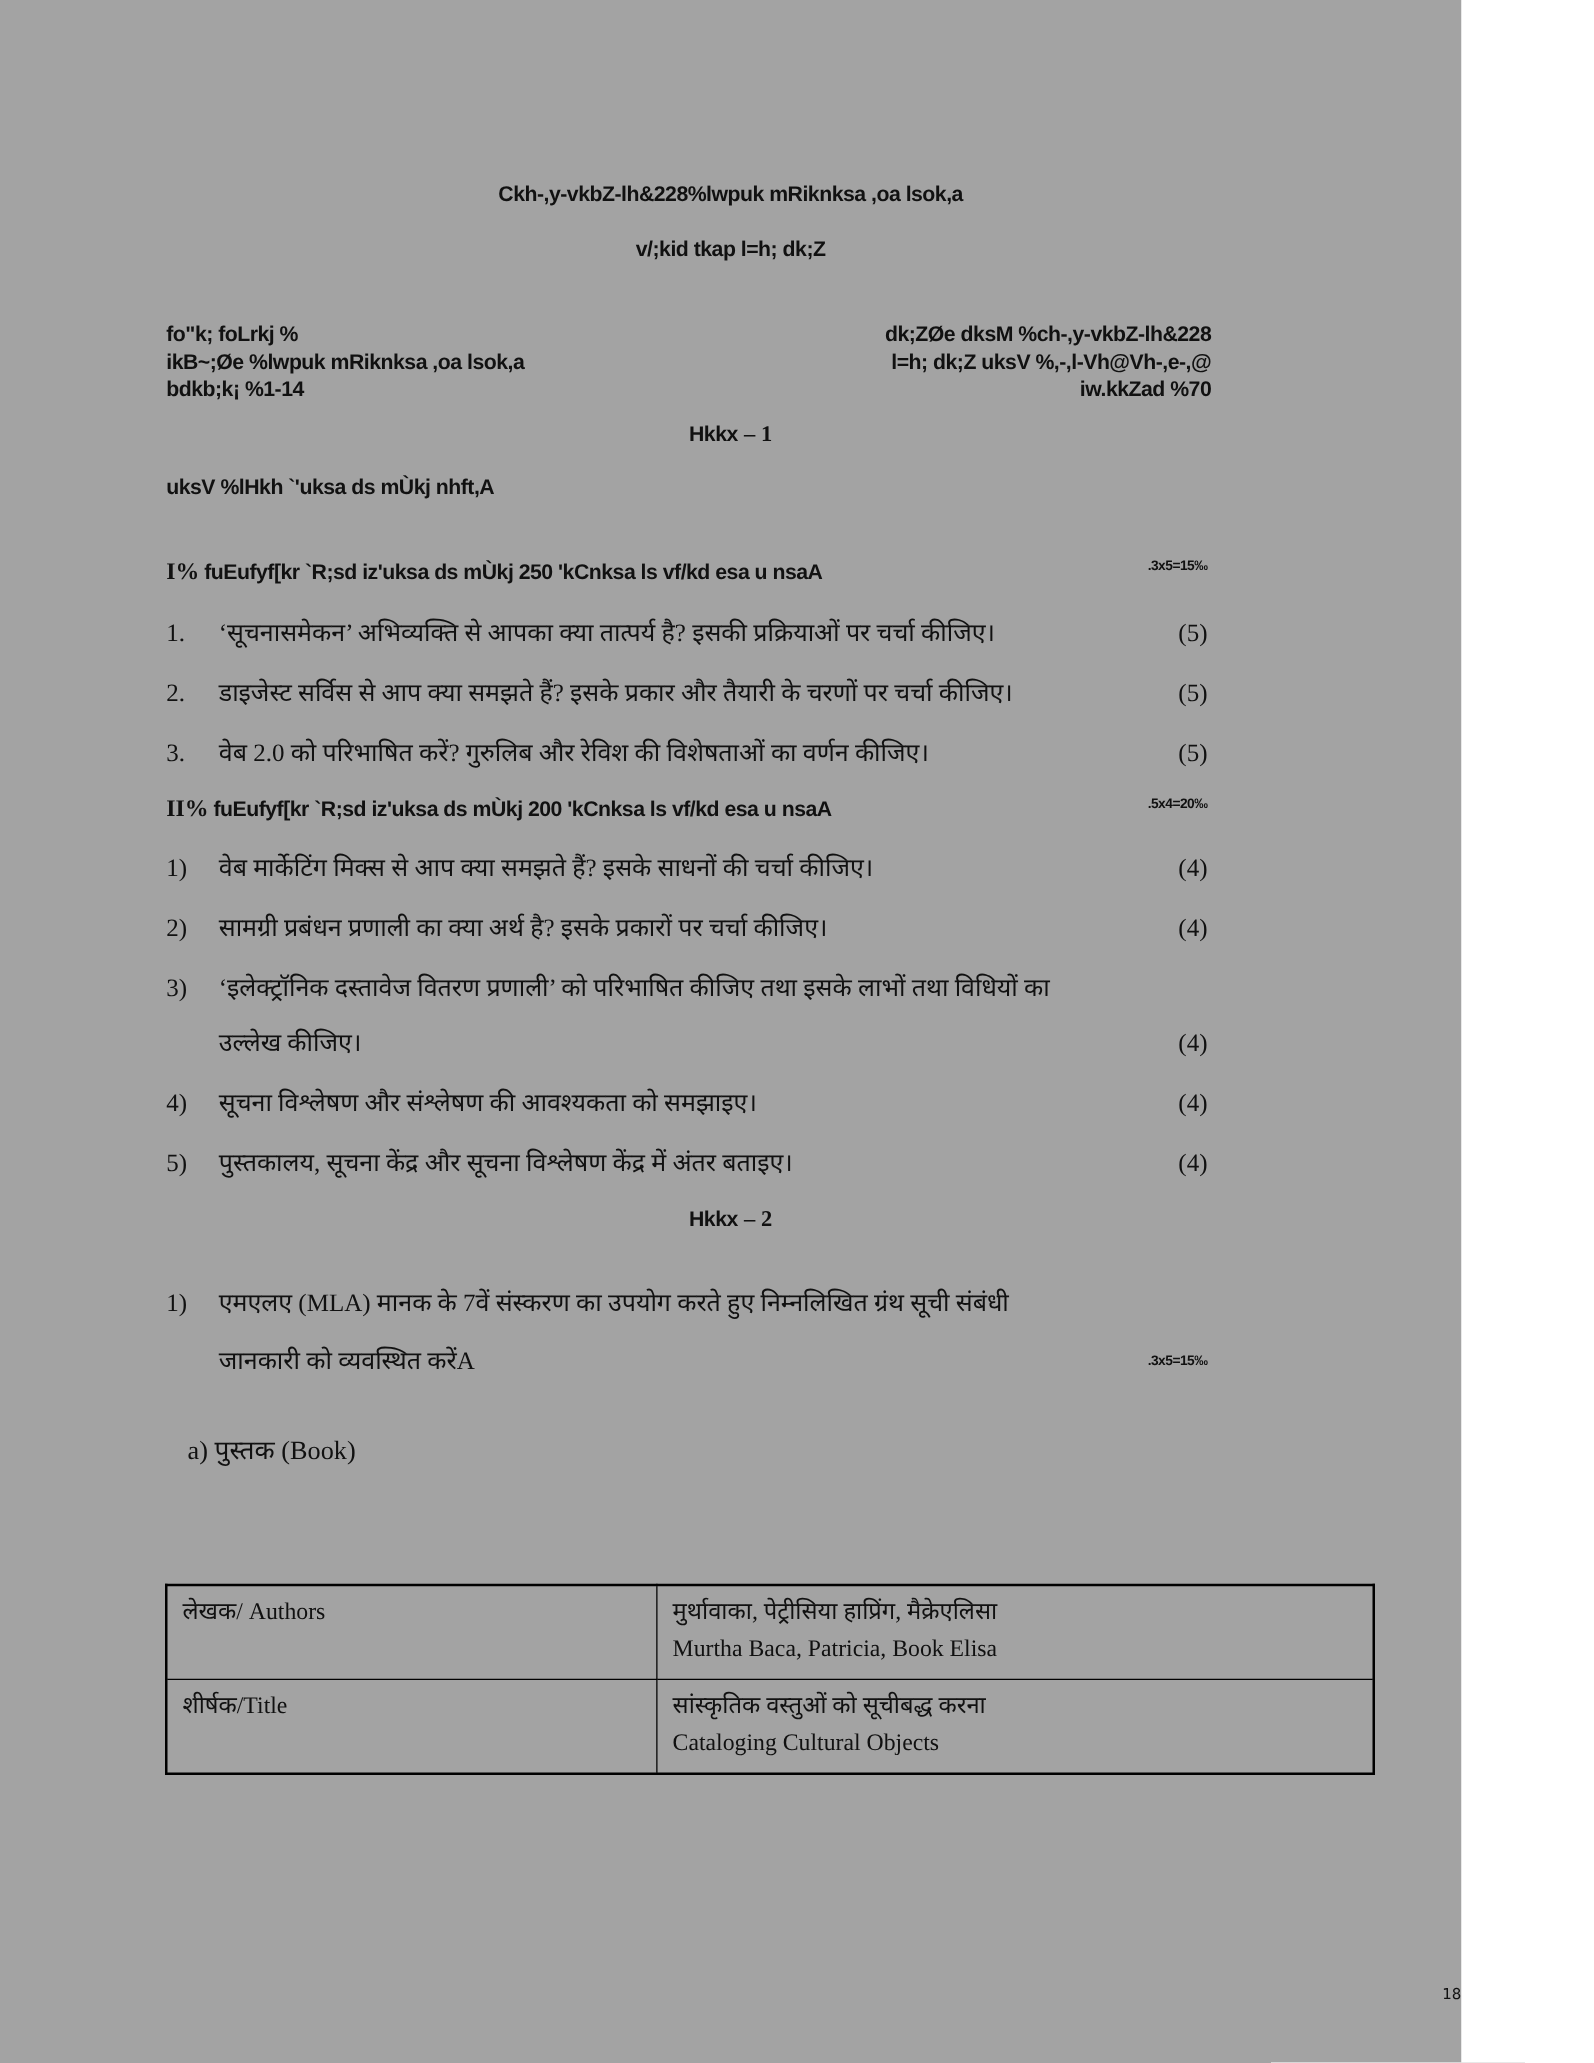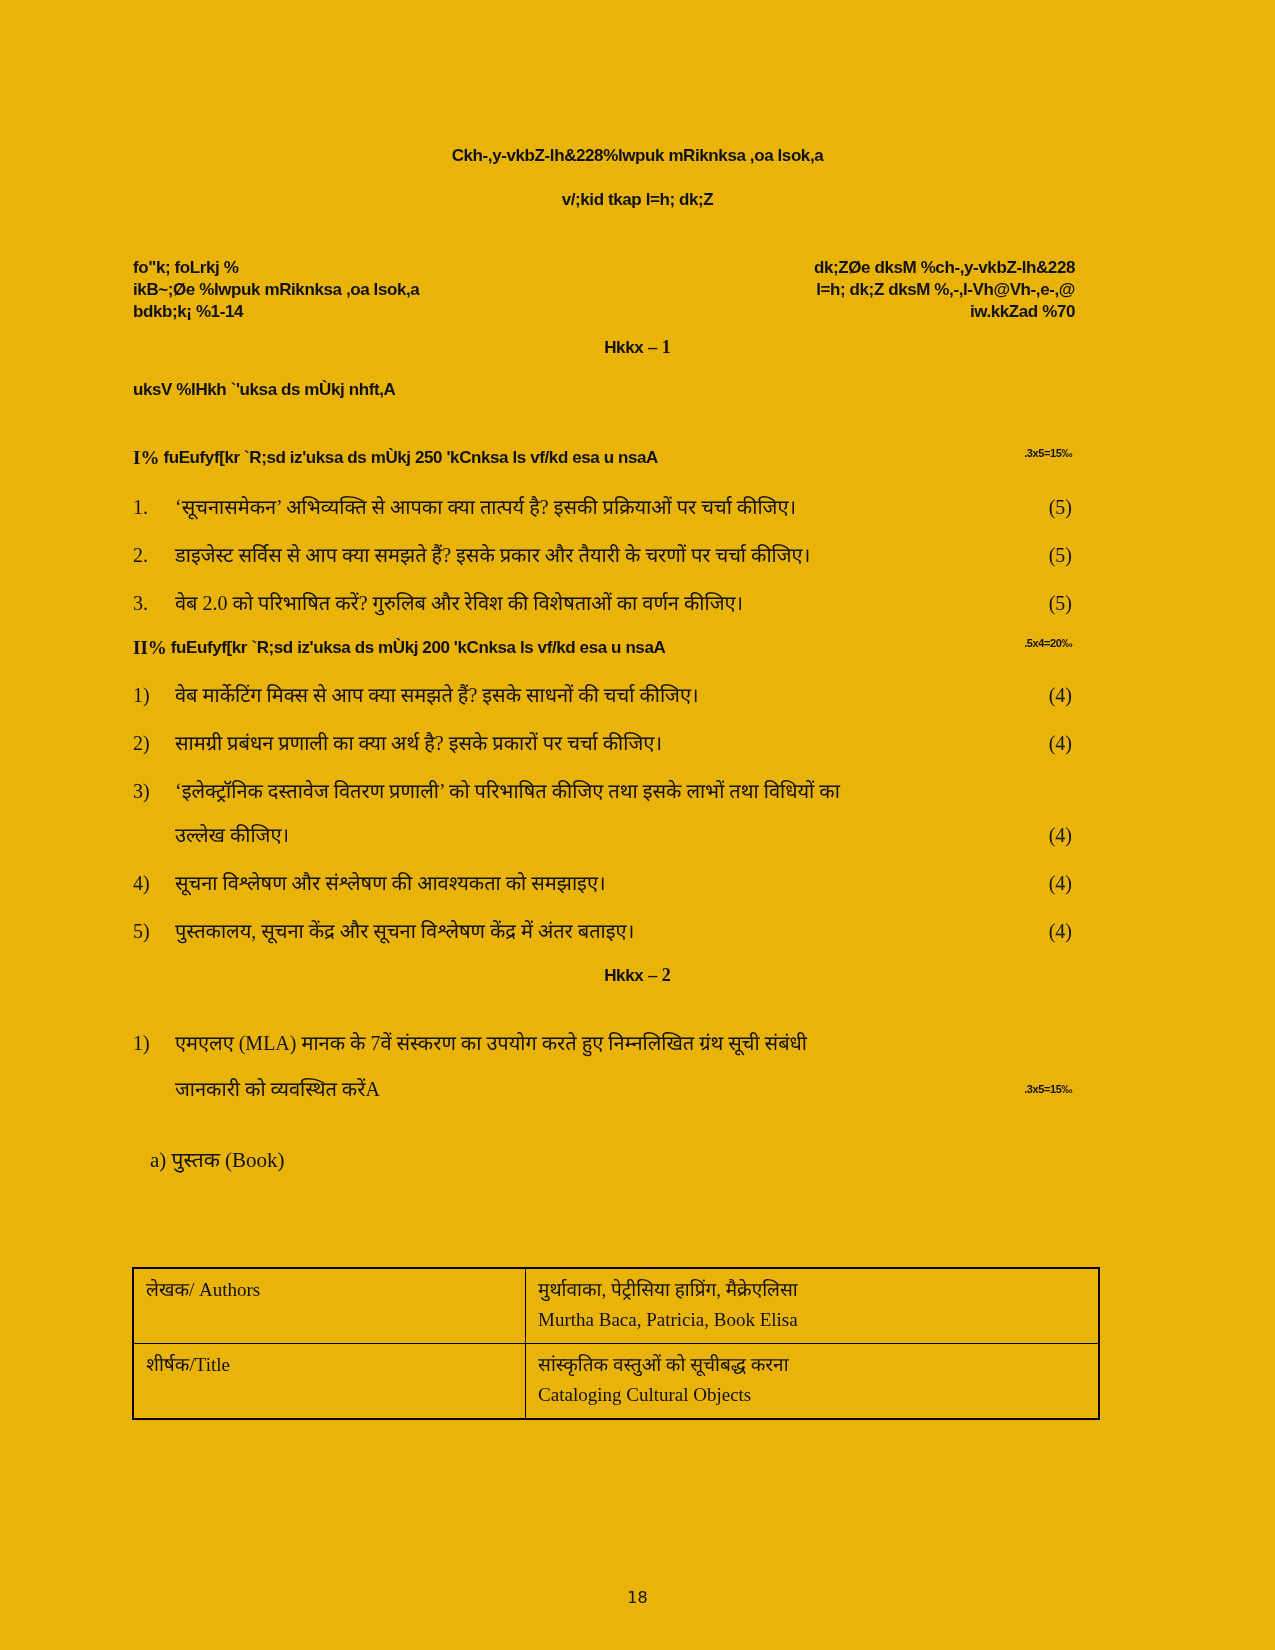--- a/index.html
+++ b/index.html
@@ -1,19 +1,19 @@
 <!DOCTYPE html>
 <html><head>
 <meta charset="utf-8">
 <style>
   html,body{margin:0;padding:0;background:#ffffff;}
   .page{
     position:relative;
-    width:1275px;height:1650px;
-    background:#eab308;color:#111;
+    width:1169px;height:1650px;
+    background:#a3a3a3;color:#111;
     overflow:hidden;
     font-family:"Liberation Sans",sans-serif;
   }
   
   .kruti{
     font-family:"Liberation Sans","DejaVu Sans",sans-serif;
     font-weight:bold;
     letter-spacing:-0.4px;
     font-size:17px;
     line-height:22px;
@@ -69,40 +69,40 @@
     padding:6px 12px 8px 12px;
   }
   table.biblio{border:2px solid #000;}
   td.col-label{width:38%;border-radius:26px;}
   .cell-line{display:block;line-height:30px;}
   .cell-en{font-family:"Liberation Serif",serif;font-size:19px;}
   .cell-hi{font-size:19px;}
 
   .footer-page{
     position:absolute;left:0;top:1588px;width:100%;
-    text-align:center;font-size:16px;
+    text-align:right;font-size:12px;
     font-family:"DejaVu Sans",sans-serif;
   }
 </style>
 </head>
 <body>
 
 <div class="page">
 
   <div class="center1 kruti">Ckh-,y-vkbZ-lh&amp;228%lwpuk mRiknksa ,oa lsok,a</div>
   <div class="center2 kruti">v/;kid tkap l=h; dk;Z</div>
 
   <div class="info">
     <div class="info-row">
       <span class="kruti">fo"k; foLrkj %</span>
       <span class="kruti">dk;ZØe dksM %ch-,y-vkbZ-lh&amp;228</span>
     </div>
     <div class="info-row">
       <span class="kruti">ikB~;Øe %lwpuk mRiknksa ,oa lsok,a</span>
-      <span class="kruti">l=h; dk;Z dksM %,-,l-Vh@Vh-,e-,@</span>
+      <span class="kruti">l=h; dk;Z uksV %,-,l-Vh@Vh-,e-,@</span>
     </div>
     <div class="info-row">
       <span class="kruti">bdkb;k¡ %1-14</span>
       <span class="kruti">iw.kkZad %70</span>
     </div>
   </div>
 
   <div class="part-heading">
     <span class="kruti">Hkkx</span>
     <span class="num">– 1</span>

